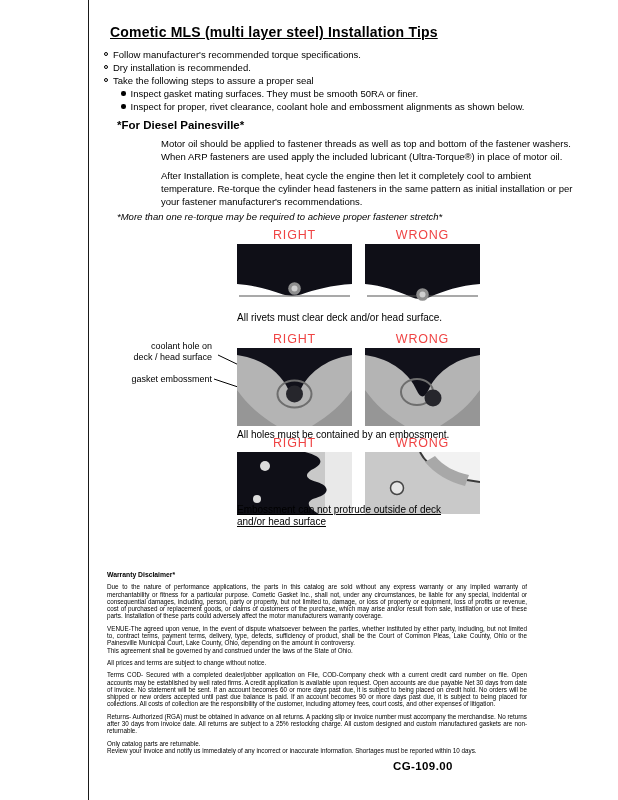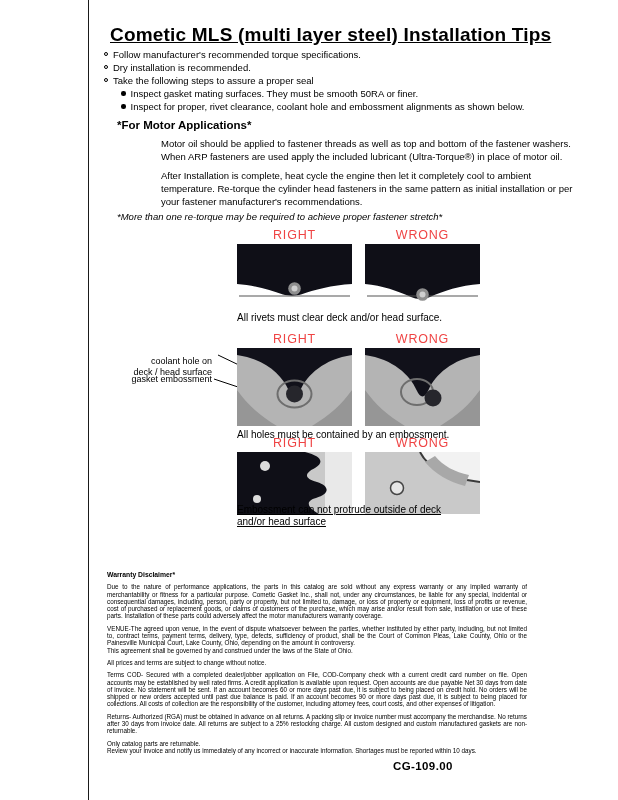--- a/index.html
+++ b/index.html
@@ -11,21 +11,21 @@
     height: 800px;
     background: #fff;
     overflow: hidden;
   }
   .left-rule {
     position: absolute; left: 88px; top: 0;
     width: 1px; height: 800px; background: #1a1a1a;
   }
   .title {
     position: absolute; left: 110px; top: 24px;
-    font-size: 19px; font-weight: bold; text-decoration: underline;
+    font-size: 14px; font-weight: bold; text-decoration: underline;
     letter-spacing: 0.2px;
   }
   .tips {
     position: absolute; left: 104px; top: 48px; width: 425px;
     font-size: 9.5px; line-height: 13px;
   }
   .tip-row { display: flex; align-items: flex-start; }
   .tip-row.sub { margin-left: 17px; }
   .marker-ring {
     flex: 0 0 auto; width: 4px; height: 4px;
@@ -93,21 +93,21 @@
     <div class="tip-row sub">
       <span class="marker-dot"></span>
       <span>Inspect gasket mating surfaces.  They must be smooth 50RA or finer.</span>
     </div>
     <div class="tip-row sub">
       <span class="marker-dot"></span>
       <span>Inspect for proper, rivet clearance, coolant hole and embossment alignments as shown below.</span>
     </div>
   </div>
 
-  <div class="diesel-heading">*For Motor Applications*</div>
+  <div class="diesel-heading">*For Diesel Painesville*</div>
   <p class="diesel-p p1">Motor oil should be applied to fastener threads as well as top and bottom of the fastener washers. When ARP fasteners are used apply the included lubricant (Ultra-Torque®) in place of motor oil.</p>
   <p class="diesel-p p2">After Installation is complete, heat cycle the engine then let it completely cool to ambient temperature. Re-torque the cylinder head fasteners in the same pattern as initial installation or per your fastener manufacturer's recommendations.</p>
   <p class="diesel-note">*More than one re-torque may be required to achieve proper fastener stretch*</p>
 
   <div class="diag-label" style="left:237px; top:228px;">RIGHT</div>
   <div class="diag-label" style="left:365px; top:228px;">WRONG</div>
 
   <svg class="panel" style="left:237px; top:244px;" width="115" height="64" viewBox="0 0 115 64">
     <path d="M0,0 H115 V40 C95,41 77,46 64,50.5 C59,52 51,52 46,50.5 C33,46 17,41 0,40 Z" fill="#0f0f17"></path>
     <line x1="2" y1="52" x2="113" y2="52" stroke="#555" stroke-width="1.2"></line>
@@ -120,21 +120,21 @@
     <line x1="2" y1="52" x2="113" y2="52" stroke="#555" stroke-width="1.2"></line>
     <circle cx="57.5" cy="50.5" r="6.3" fill="#8e8e8e"></circle>
     <circle cx="57.5" cy="50.5" r="3" fill="#cfcfcf"></circle>
   </svg>
 
   <div class="caption" style="left:237px; top:312px;">All rivets must clear deck and/or head surface.</div>
 
   <div class="diag-label" style="left:237px; top:332px;">RIGHT</div>
   <div class="diag-label" style="left:365px; top:332px;">WRONG</div>
 
-  <div class="annotation" style="top:341px;margin-top:15px;">
+  <div class="annotation" style="top:341px;">
     <div>coolant hole on</div>
     <div>deck / head surface</div>
   </div>
   <div class="annotation" style="top:374px;text-align:right;">
     <div>gasket embossment</div>
   </div>
 
   <svg class="leader-lines" style="left:195px; top:345px;" width="110" height="65" viewBox="0 0 110 65">
     <line x1="23" y1="10" x2="94" y2="44" stroke="#000" stroke-width="1"></line>
     <line x1="19" y1="34" x2="85" y2="56" stroke="#000" stroke-width="1"></line>

